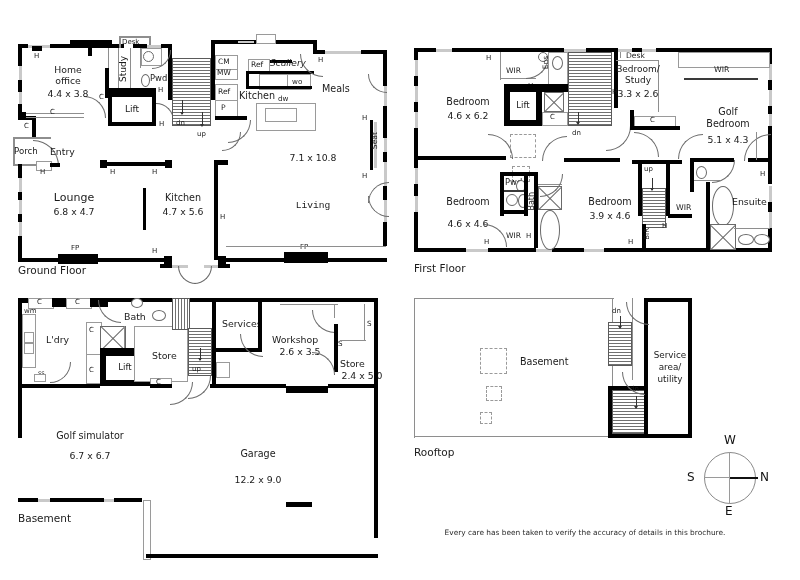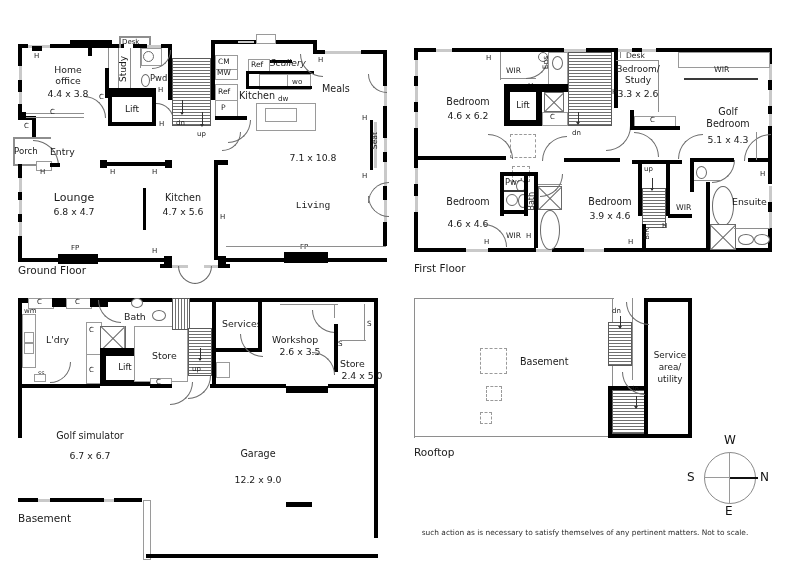--- a/index.html
+++ b/index.html
@@ -583,16 +583,16 @@
     <div class="vbar"></div>
     <div class="hbar"></div>
     <div class="needle"></div>
     <div class="cn" style="left:20px;top:-19px;">W</div>
     <div class="cn" style="left:-17px;top:18px;">S</div>
     <div class="cn" style="left:56px;top:18px;">N</div>
     <div class="cn" style="left:21px;top:52px;">E</div>
   </div>
 
   <div id="disclaimer">
-    <div>such action as is necessary to satisfy themselves of any pertinent matters. Not to scale.</div>
+    <div>Every care has been taken to verify the accuracy of details in this brochure.</div>
   </div>
 
 </div>
 
 </body></html>

